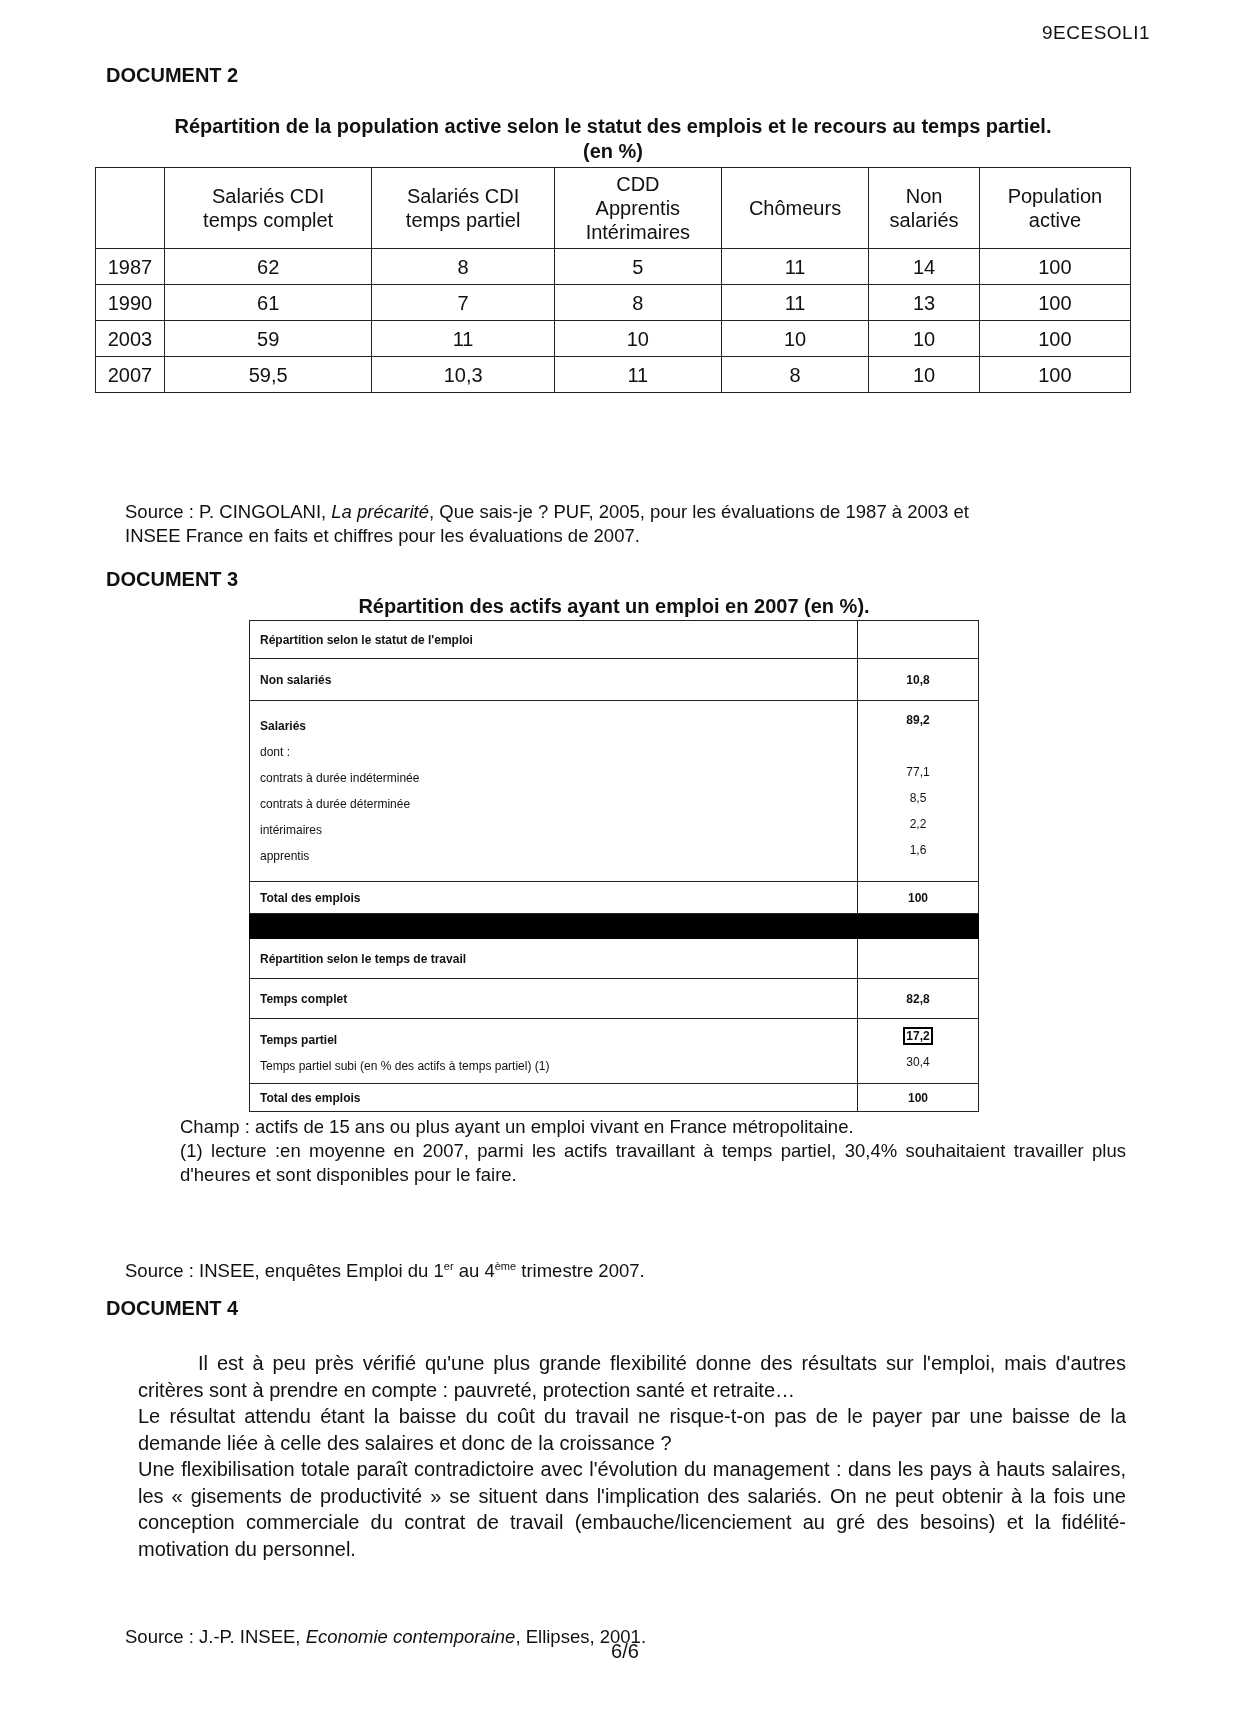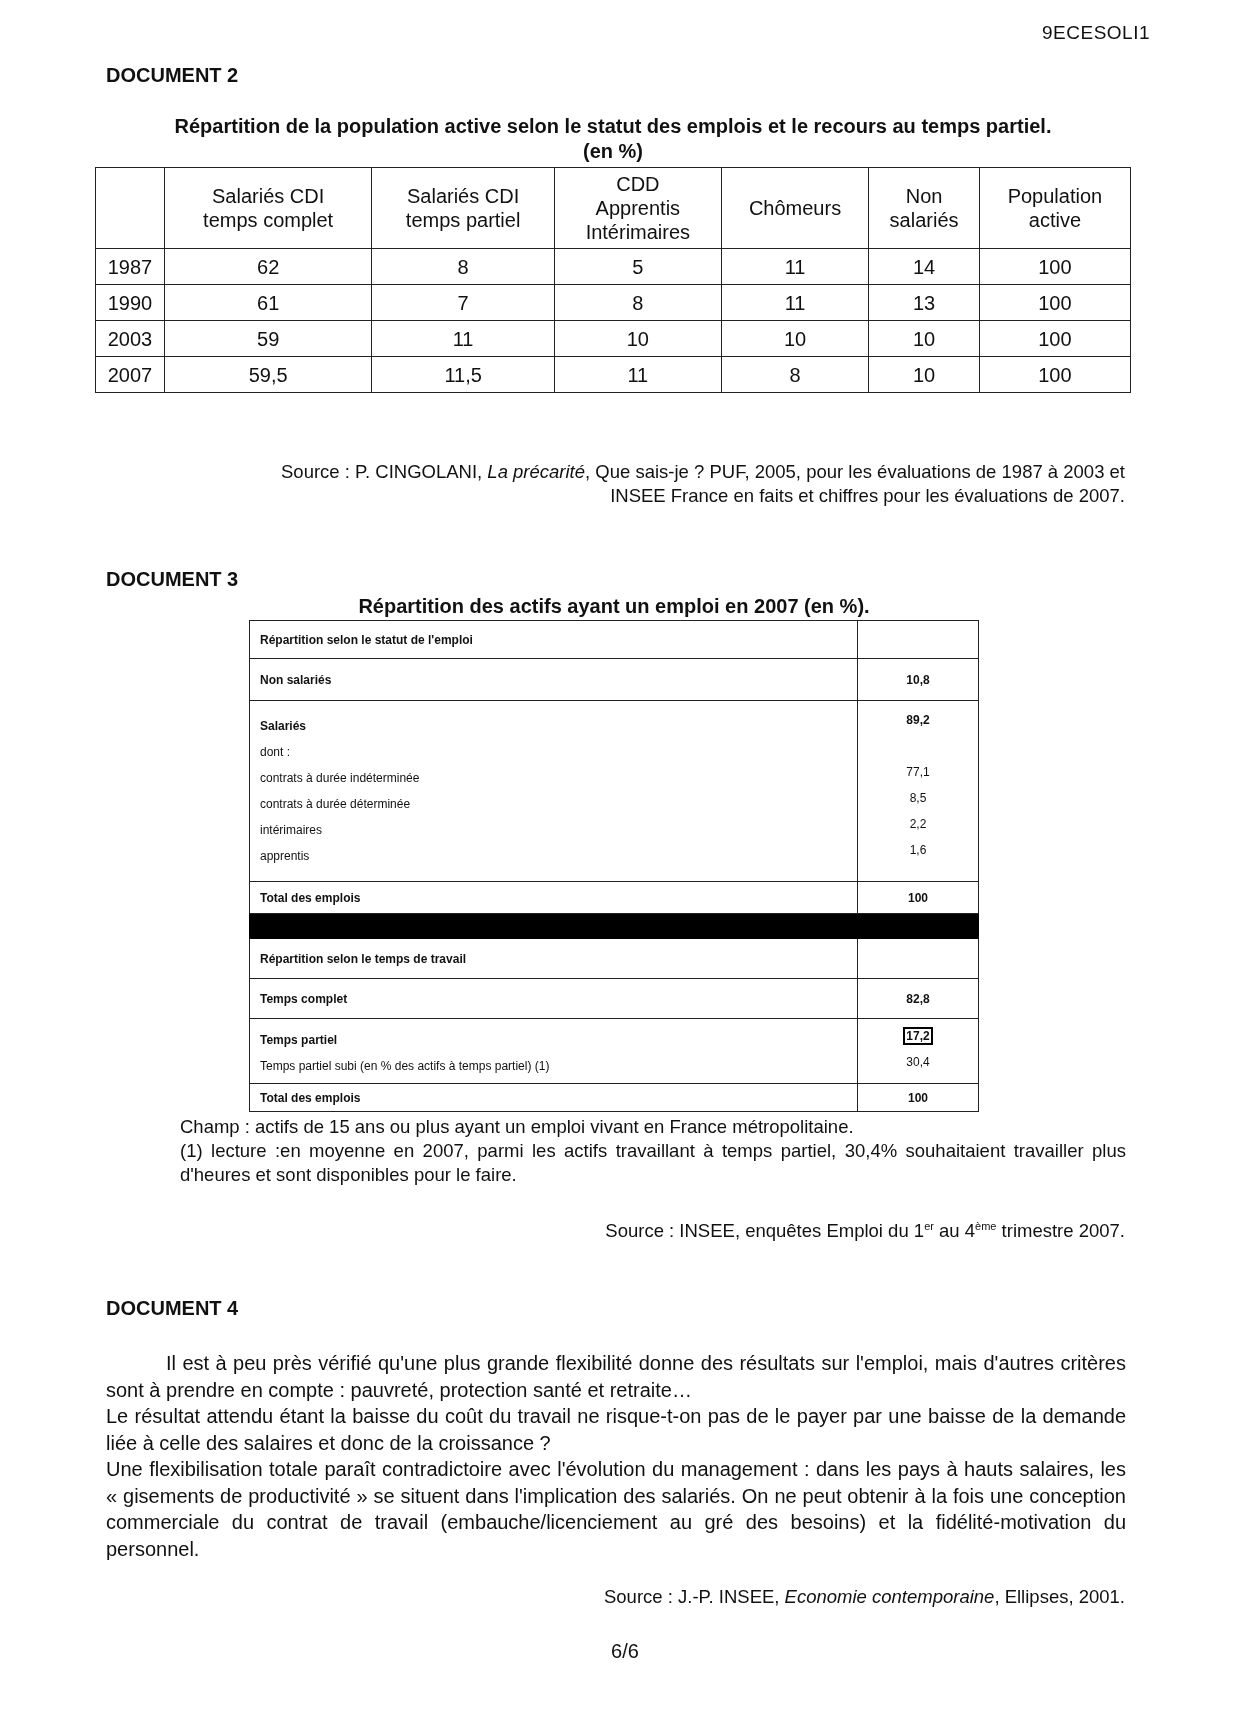--- a/index.html
+++ b/index.html
@@ -16,32 +16,32 @@
   
   #t2 { position: absolute; left: 95px; top: 167px; width: 1036px; }
   #t2 td, #t2 th {
     border: 1.5px solid #222; text-align: center; font-weight: normal;
     font-size: 20px; padding: 0; line-height: 24px;
   }
   #t2 th { height: 80px; }
   #t2 td { height: 35px; }
   #t2 .yr { width: 68px; }
 
-  .src { font-size: 18.5px; text-align: right; line-height: 24px; }
+  .src { font-size: 18.5px; text-align: left; line-height: 24px; margin-top: 40px; }
 
   
   #t3 { position: absolute; left: 249px; top: 620px; width: 730px; }
   #t3 td { border: 1.5px solid #222; font-size: 12px; padding: 0 10px; line-height: 26px; vertical-align: middle; }
   #t3 td.val { width: 120px; text-align: center; padding: 0; }
   #t3 .b { font-weight: bold; }
   #t3 .blackbar td { background: #000; height: 24px; border-color: #000; }
   .boxed { border: 2px solid #000; padding: 0 1px; }
 
   .note { font-size: 18.5px; line-height: 24px; }
-  .para { font-size: 20px; line-height: 26.5px; text-align: justify; }
+  .para { font-size: 20px; line-height: 26.5px; text-align: justify; margin-left: 32px; }
   .indent { text-indent: 60px; }
   .page-num { font-size: 20px; left: 0; width: 1250px; text-align: center; }
 </style>
 </head>
 <body>
 
 <div class="abs code">9ECESOLI1</div>
 
 <div class="abs doc-h" style="top:64px;">DOCUMENT 2</div>
 <div class="abs title" style="left:95px; width:1036px; top:115px;">Répartition de la population active selon le statut des emplois et le recours au temps partiel.</div>
@@ -101,21 +101,21 @@
       <td>59</td>
       <td>11</td>
       <td>10</td>
       <td>10</td>
       <td>10</td>
       <td>100</td>
     </tr>
     <tr>
       <td>2007</td>
       <td>59,5</td>
-      <td>11,5</td>
+      <td>10,3</td>
       <td>11</td>
       <td>8</td>
       <td>10</td>
       <td>100</td>
     </tr>
   </tbody>
 </table>
 
 <div class="abs src" style="right:125px; top:460px; width:1000px;">
   <div><span>Source : P. CINGOLANI, </span><i>La précarité</i><span>, Que sais-je ? PUF, 2005, pour les évaluations de 1987 à 2003 et</span></div>

